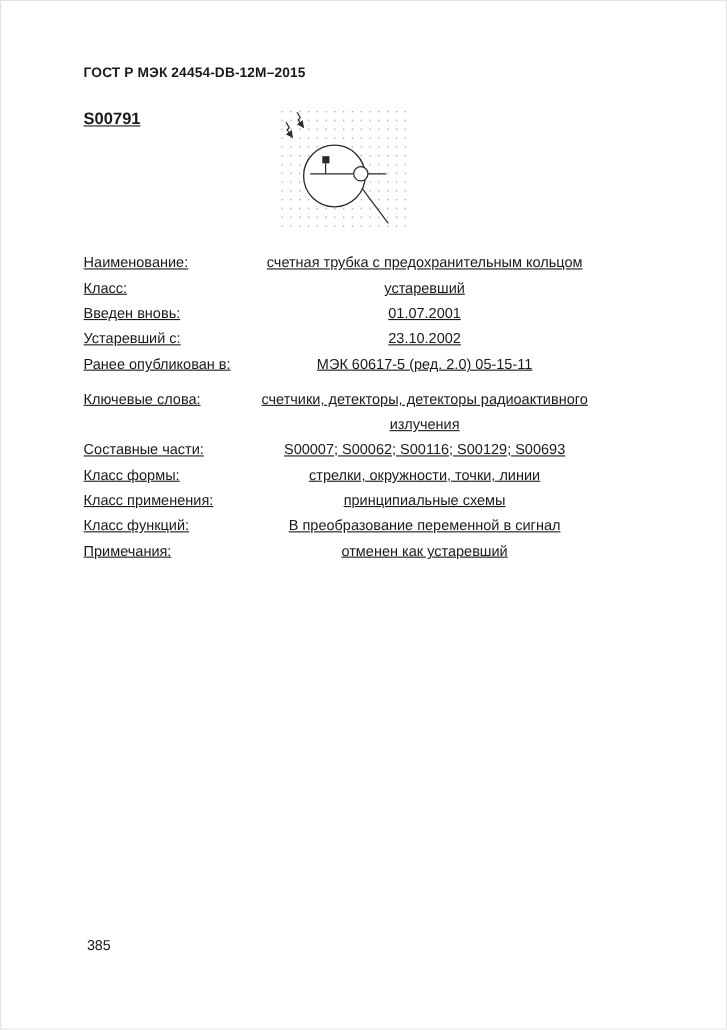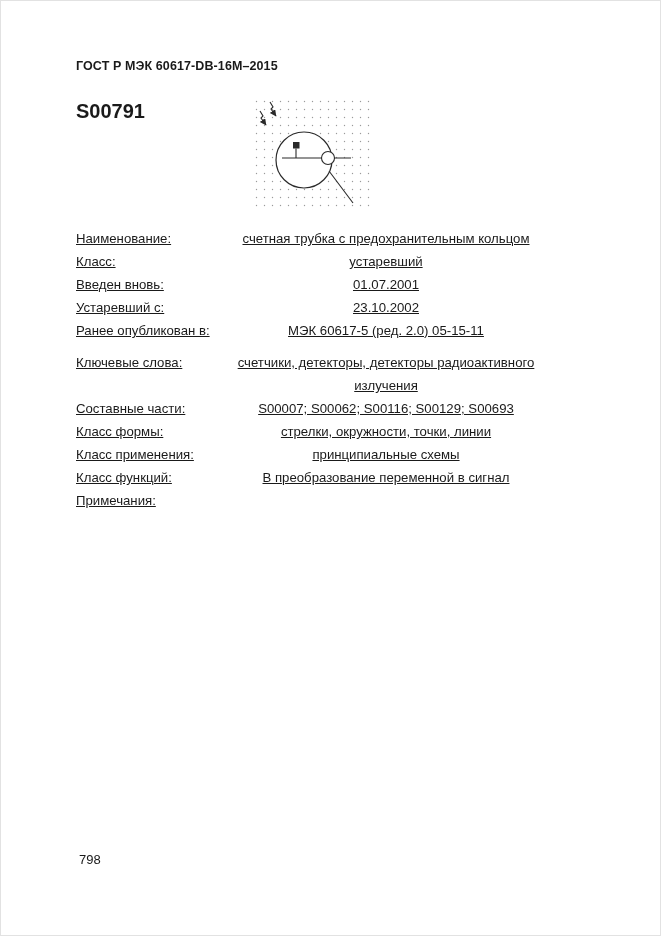--- a/index.html
+++ b/index.html
@@ -23,22 +23,23 @@
     left: 75px;
     top: 58px;
     font-size: 12.5px;
     font-weight: bold;
     letter-spacing: 0.1px;
   }
   .symbol-id {
     position: absolute;
     left: 75px;
     top: 99px;
-    font-size: 20px;
+    font-size: 15px;
     font-weight: bold;
+    text-decoration: underline;
   }
   .symbol-figure {
     position: absolute;
     left: 254px;
     top: 99px;
     width: 117px;
     height: 111px;
   }
   .fields {
     position: absolute;
@@ -64,21 +65,21 @@
     left: 78px;
     top: 851px;
     font-size: 13px;
   }
 </style>
 </head>
 <body>
 
 <div class="page">
 
-  <div class="doc-header">ГОСТ Р МЭК 60617-DB-16M–2015</div>
+  <div class="doc-header">ГОСТ Р МЭК 24454-DB-12M–2015</div>
 
   <div class="symbol-id">S00791</div>
 
   <div class="symbol-figure">
     <svg width="117" height="111" viewBox="0 0 117 111" xmlns="http://www.w3.org/2000/svg">
       <defs>
         <pattern id="dotgrid" width="8" height="8" patternUnits="userSpaceOnUse">
           <circle cx="1.5" cy="1.5" r="0.7" fill="#9a9a9a"></circle>
         </pattern>
         <marker id="ah" markerWidth="7" markerHeight="7" refX="5.5" refY="3" orient="auto">
@@ -141,18 +142,19 @@
     <div class="row">
       <div class="label">Класс применения:</div>
       <div class="value">принципиальные схемы</div>
     </div>
     <div class="row">
       <div class="label">Класс функций:</div>
       <div class="value">В преобразование переменной в сигнал</div>
     </div>
     <div class="row">
       <div class="label">Примечания:</div>
+      <div class="value">отменен как устаревший</div>
     </div>
   </div>
 
-  <div class="page-number">798</div>
+  <div class="page-number">385</div>
 
 </div>
 
 </body></html>

